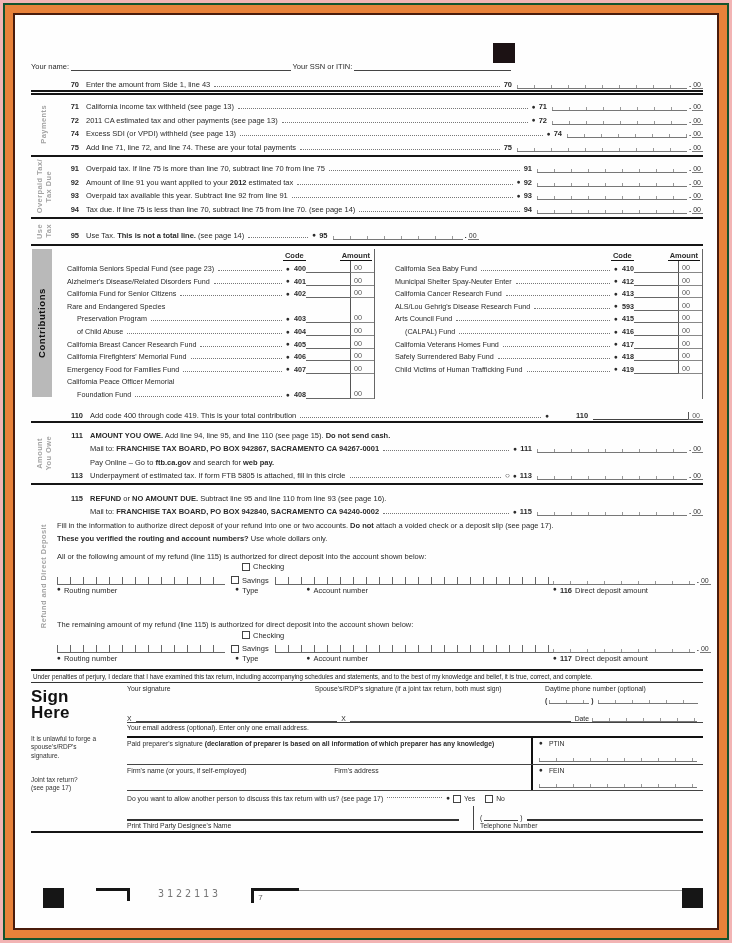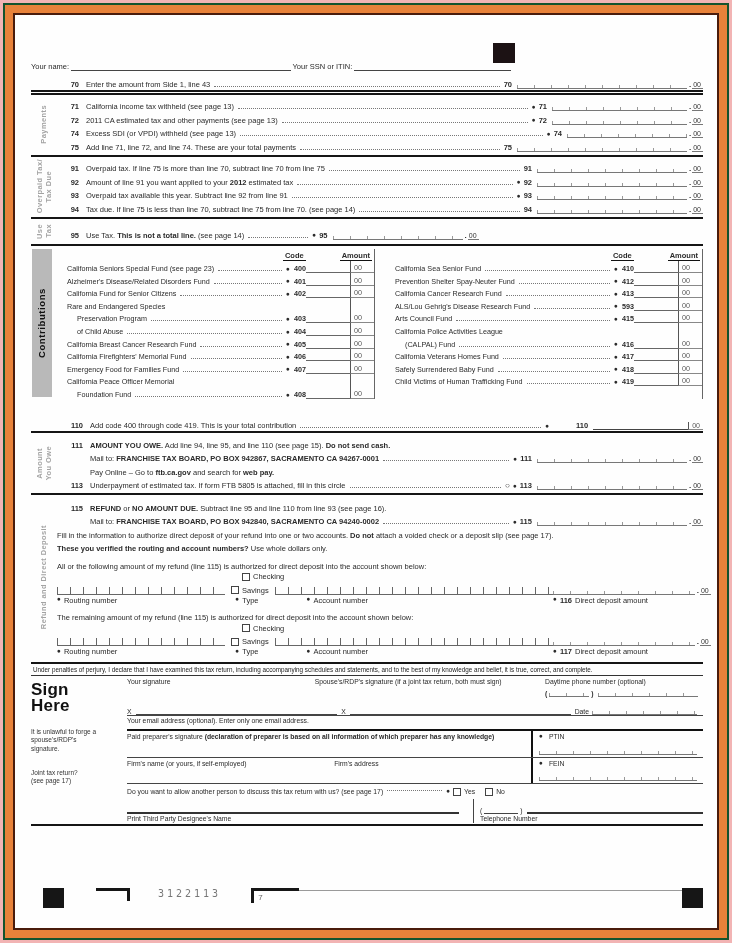--- a/index.html
+++ b/index.html
@@ -382,34 +382,34 @@
         <div class="fhead">
           <span style="flex:1;"></span>
           <span class="fh">Code</span>
           <span style="width:34px;"></span>
           <span class="fh">Amount</span>
           <span style="width:2px;"></span>
         </div>
 
         <div class="frow">
           <div class="fmain">
-            <span class="fname">California Sea Senior Fund</span>
+            <span class="fname">California Sea Baby Fund</span>
             <span class="lead"></span>
             <span class="blt">●</span>
             <span class="fcode">410</span>
             <span class="fline"></span>
           </div>
           <div class="famt famt-b">
                       <span>00</span>
                     </div>
         </div>
 
         <div class="frow">
           <div class="fmain">
-            <span class="fname">Prevention Shelter Spay-Neuter Fund</span>
+            <span class="fname">Municipal Shelter Spay-Neuter Enter</span>
             <span class="lead"></span>
             <span class="blt">●</span>
             <span class="fcode">412</span>
             <span class="fline"></span>
           </div>
           <div class="famt famt-b">
                       <span>00</span>
                     </div>
         </div>
 
@@ -445,26 +445,20 @@
             <span class="lead"></span>
             <span class="blt">●</span>
             <span class="fcode">415</span>
             <span class="fline"></span>
           </div>
           <div class="famt famt-b">
                       <span>00</span>
                     </div>
         </div>
 
-        <div class="frow">
-          <div class="fmain">
-            <span class="fname">California Police Activities League</span>
-          </div>
-          <div class="famt"></div>
-        </div>
         <div class="frow">
           <div class="fmain fmain2">
             <span class="fname">(CALPAL) Fund</span>
             <span class="lead"></span>
             <span class="blt">●</span>
             <span class="fcode">416</span>
             <span class="fline"></span>
           </div>
           <div class="famt famt-b">
                       <span>00</span>
@@ -506,21 +500,21 @@
             <span class="fline"></span>
           </div>
           <div class="famt famt-b">
                       <span>00</span>
                     </div>
         </div>
       </div>
     </div>
   </div>
 
-  <div class="section" style="margin-top:16px;">
+  <div class="section" style="margin-top:6px;">
     <div class="side"></div>
     <div class="content">
       <div class="row" style="height:15px;">
         <span class="num" style="width:26px;">110</span>
         <span class="txt">Add code 400 through code 419. This is your total contribution</span>
         <span class="lead"></span>
         <span class="blt">●</span>
         <span style="width:24px;"></span>
         <span class="rnum">110</span>
         <span class="u" style="width:95px; height:8px;"></span>
@@ -622,21 +616,21 @@
         <span>Type</span>
         <span style="width:48px;"></span>
         <span class="blt">●</span>
         <span>Account number</span>
         <span style="flex:1;"></span>
         <span class="blt">●</span>
         <span class="b">116</span>
         <span style="margin-left:3px; width:128px;">Direct deposit amount</span>
       </div>
 
-      <div class="row" style="margin-top:3px;">
+      <div class="row" style="margin-top:20px;">
         <span>The remaining amount of my refund (line 115) is authorized for direct deposit into the account shown below:</span>
       </div>
 
       <div style="display:flex; align-items:center; height:12px; padding-left:185px;">
         <span class="cb"></span>
         <span style="margin-left:3px;">Checking</span>
       </div>
       <div style="display:flex; align-items:flex-end; height:12px;">
         <span class="boxcomb" style="width:168px;"></span>
         <span style="display:flex; align-items:center; margin:0 6px;">

